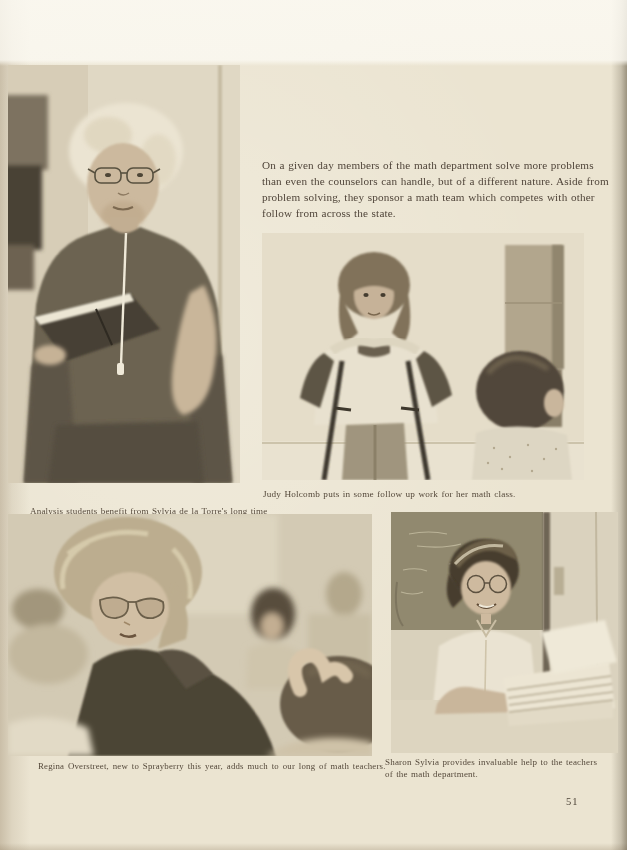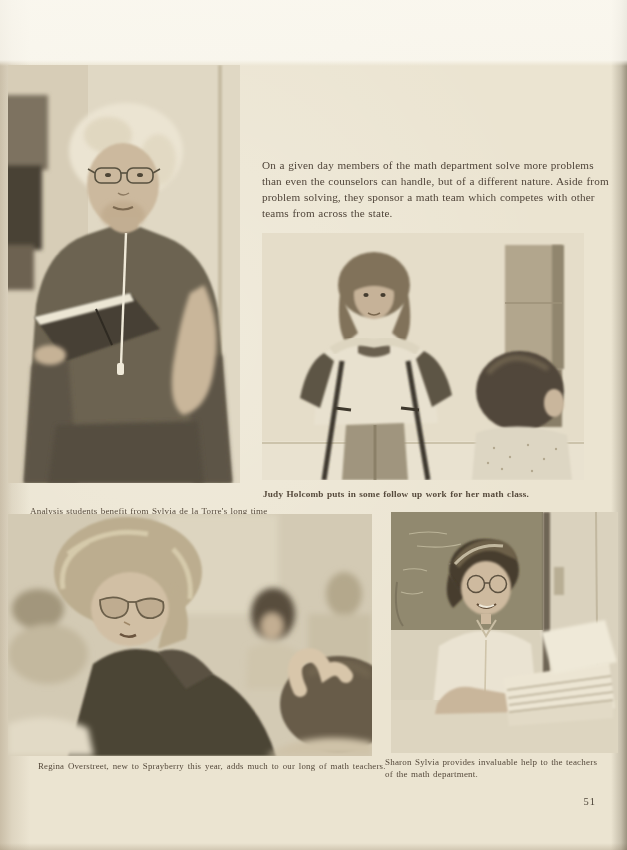--- a/index.html
+++ b/index.html
@@ -27,25 +27,25 @@
   .intro{
     position:absolute;left:262px;top:157px;width:352px;
     font-size:11.2px;line-height:16px;color:#50453a;
     letter-spacing:.15px;word-spacing:.6px;margin:0;
   }
   .caption{
     position:absolute;color:#55493b;font-size:9px;line-height:11.5px;
     letter-spacing:.2px;word-spacing:.8px;
   }
   .cap-1{left:30px;top:506px;width:240px;}
-  .cap-2{left:263px;top:489px;width:320px;white-space:nowrap;font-size:9.2px;font-weight:bold;}
+  .cap-2{left:263px;top:489px;width:320px;white-space:nowrap;font-size:9.2px;}
   .cap-3{left:38px;top:761px;white-space:nowrap;font-size:8.8px;word-spacing:1.4px;}
   .cap-4{left:385px;top:757px;width:218px;}
   .page-number{
-    position:absolute;left:566px;top:796px;width:30px;text-align:right;
+    position:absolute;left:566px;top:796px;width:30px;text-align:left;
     font-size:10.5px;color:#4f463a;letter-spacing:1px;
   }
 </style>
 </head>
 <body>
 
 <div class="page">
 
   <div class="photo photo-1">
     <svg width="232" height="418" viewBox="0 0 232 418" xmlns="http://www.w3.org/2000/svg">
@@ -97,21 +97,21 @@
       <line x1="88" y1="244" x2="104" y2="280" stroke="#2f2a22" stroke-width="2"></line>
       <ellipse cx="42" cy="290" rx="16" ry="10" fill="#c6b296" filter="url(#b1)"></ellipse>
 
       <path d="M118,168 L113,300" stroke="#efe9d8" stroke-width="2.4" fill="none"></path>
       <rect x="109" y="298" width="7" height="12" rx="2" fill="#efe9d8"></rect>
 
       <path d="M40,418 L48,360 L190,356 L196,418 Z" fill="#554d40" filter="url(#b1)"></path>
     </svg>
   </div>
 
-  <p class="intro">On a given day members of the math department solve more problems than even the counselors can handle, but of a different nature. Aside from problem solving, they sponsor a math team which competes with other teams from across the state.</p>
+  <p class="intro">On a given day members of the math department solve more problems than even the counselors can handle, but of a different nature. Aside from problem solving, they sponsor a math team which competes with other follow from across the state.</p>
 
   <div class="photo photo-2">
     <svg width="322" height="247" viewBox="0 0 322 247" xmlns="http://www.w3.org/2000/svg">
       <defs>
         <filter id="b2" x="-30%" y="-30%" width="160%" height="160%">
             <feGaussianBlur stdDeviation="2"></feGaussianBlur>
           </filter>
         <filter id="b2s" x="-30%" y="-30%" width="160%" height="160%">
             <feGaussianBlur stdDeviation=".9"></feGaussianBlur>
           </filter>

